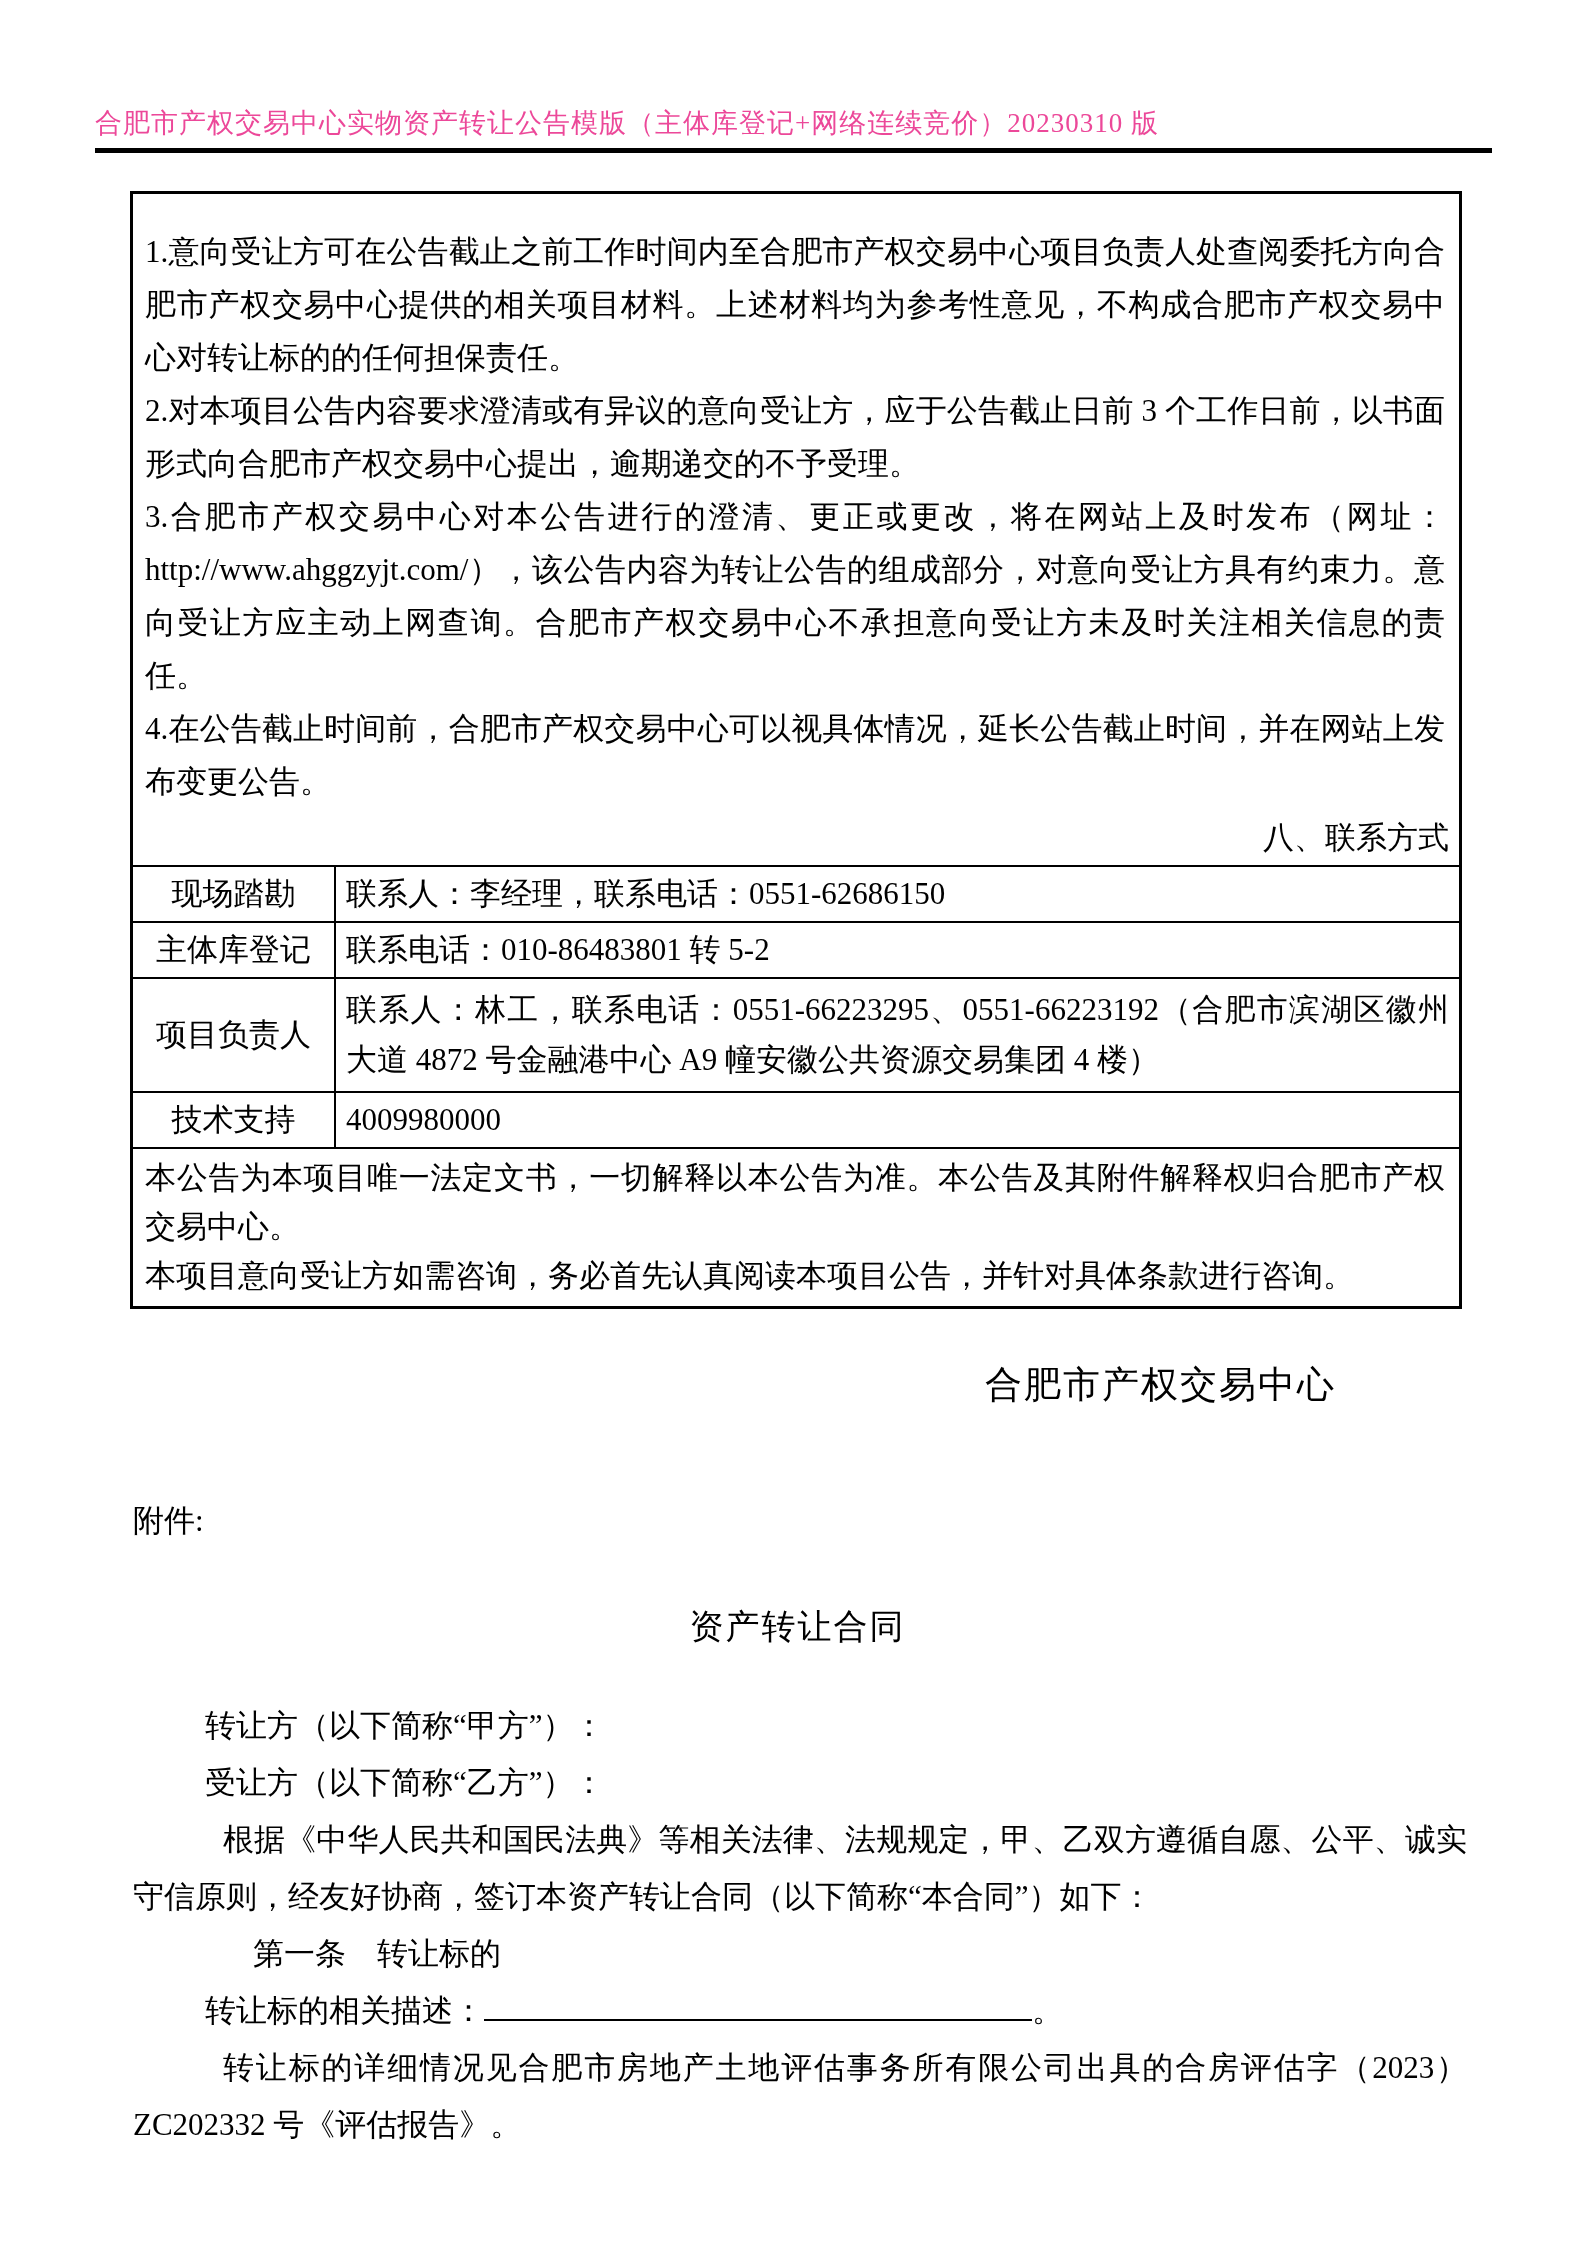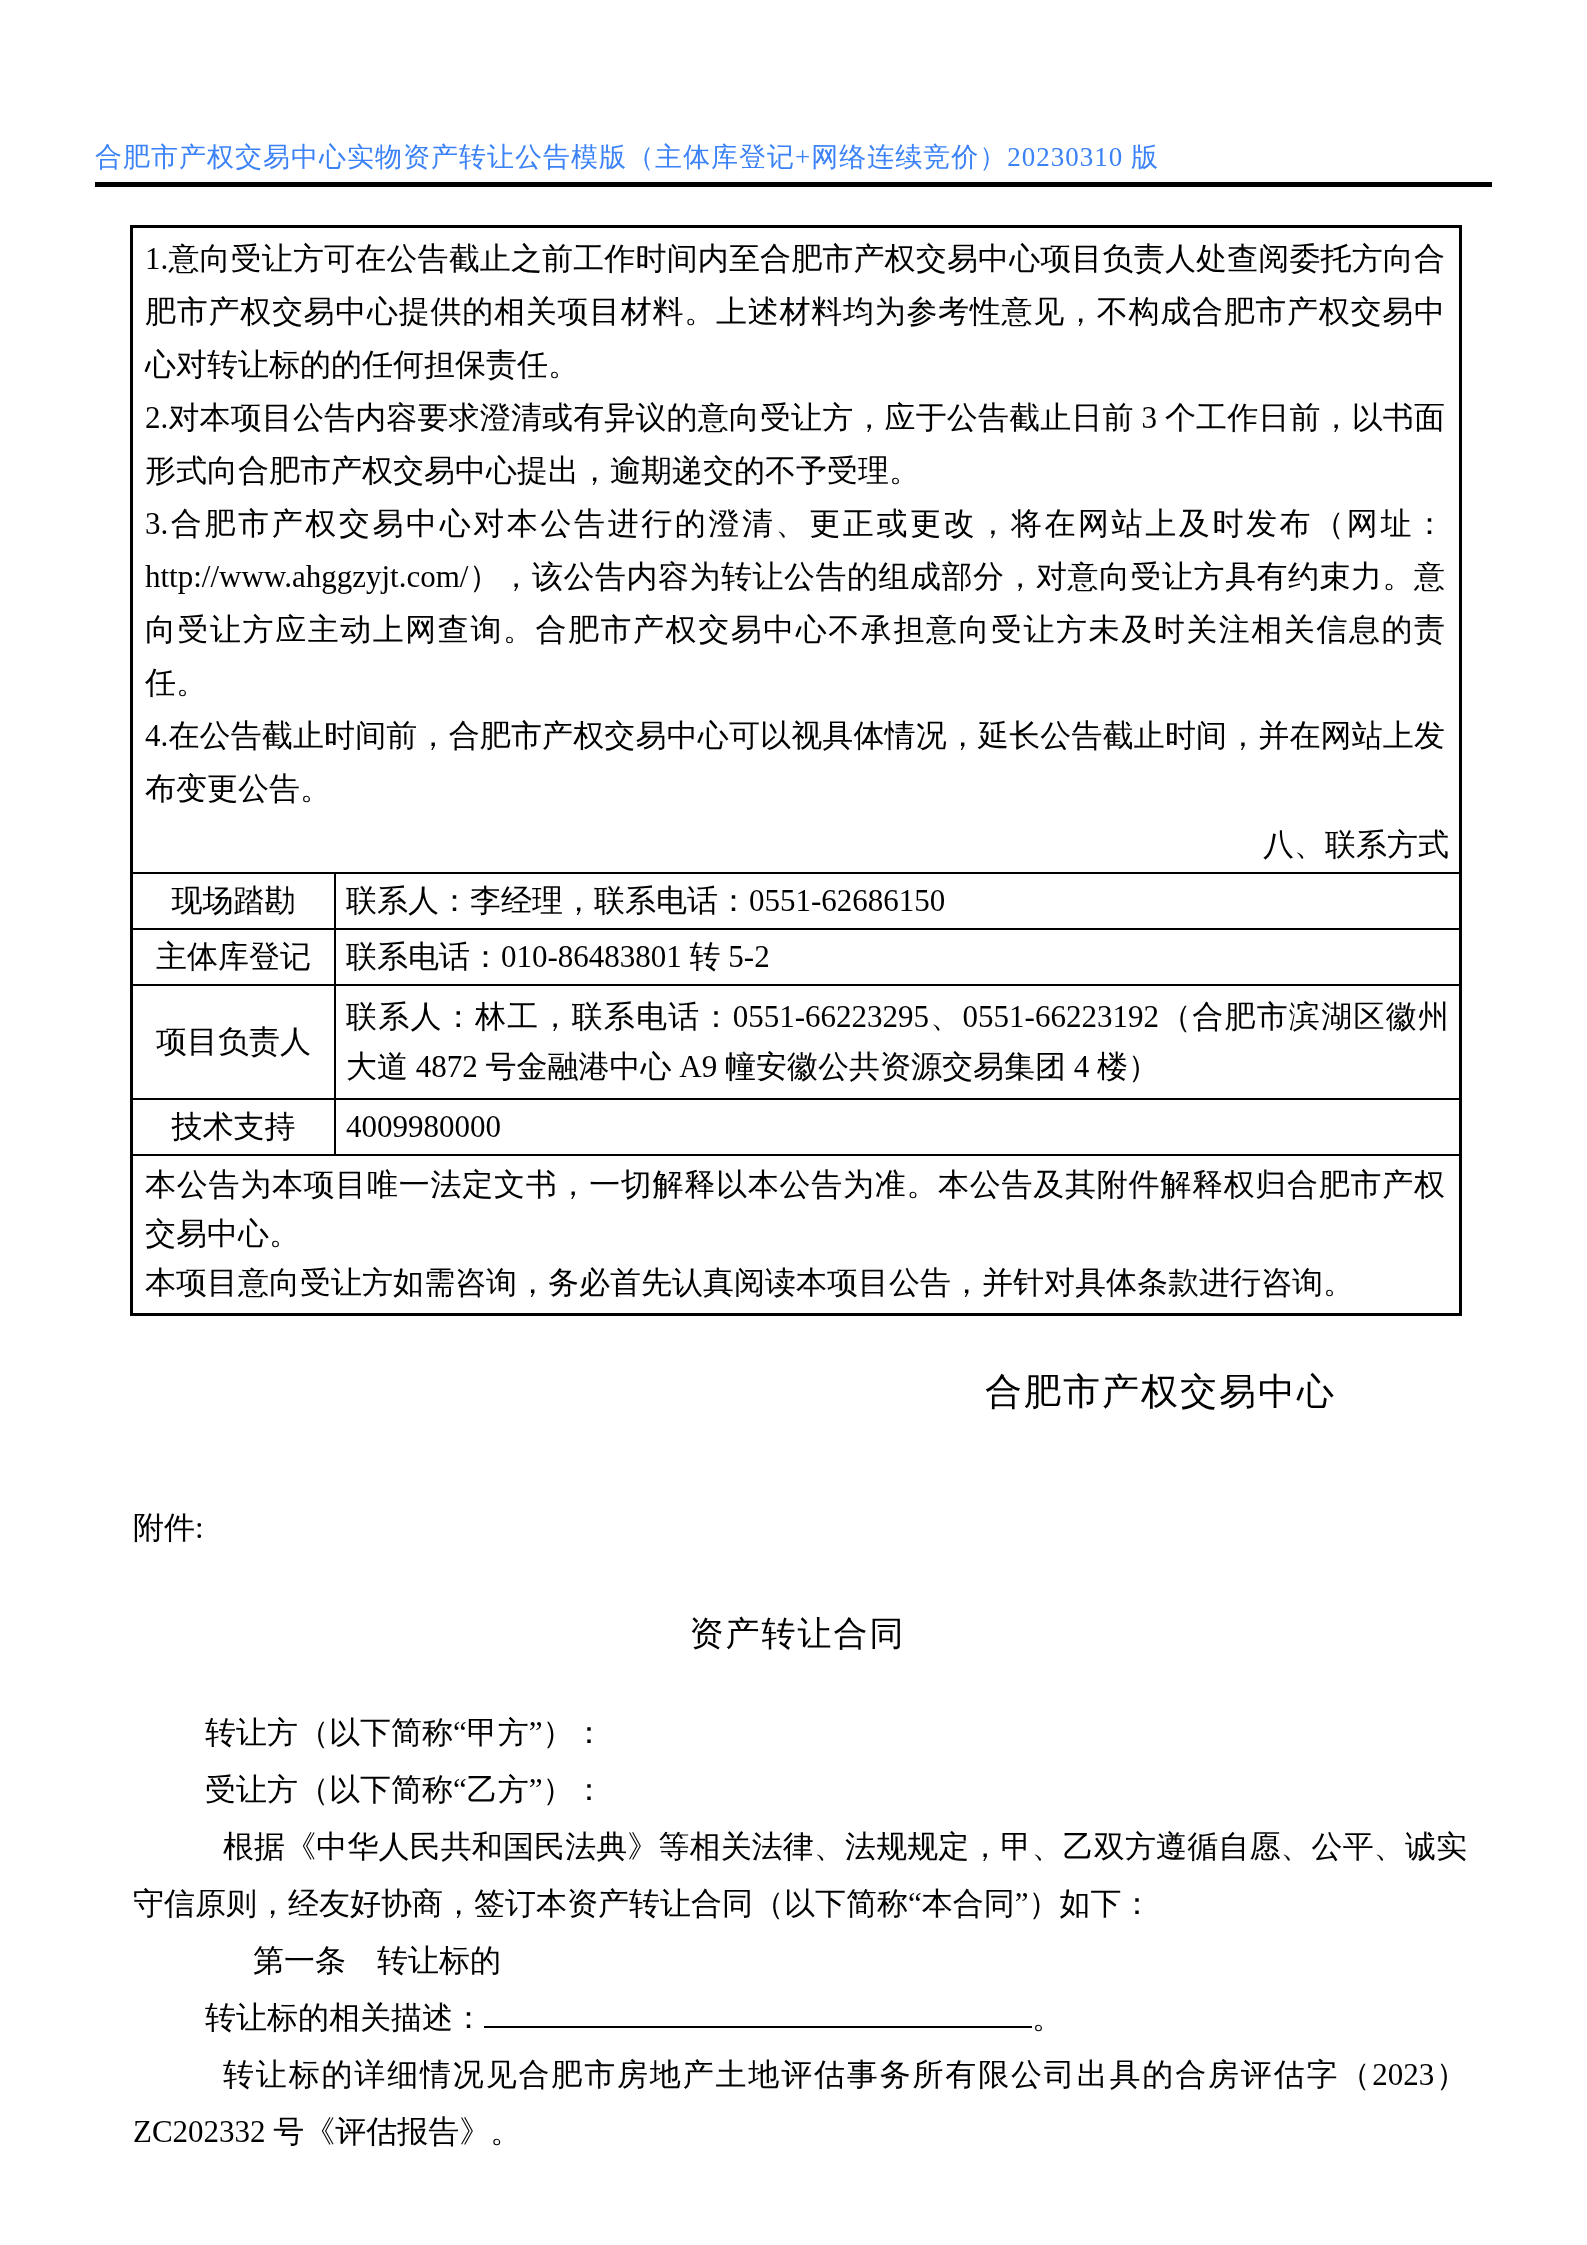--- a/index.html
+++ b/index.html
@@ -21,20 +21,21 @@
   
   .main-box{
     margin:38px 125px 0 130px;
     width:1332px;
     border:3px solid #000;
   }
   .box-text{
     padding:4px 14px 3px 12px;
     font-size:31px; line-height:53px;
     text-align:justify;
+    margin-top:27px;
   }
   .box-text p{ text-align:justify; }
 
   table.contact-table{
     width:100%; border-collapse:collapse;
     font-size:31px;
   }
   table.contact-table td{
     border:2px solid #000;
     padding:2px 10px;
@@ -87,21 +88,21 @@
     border-bottom:2px solid #000;
     vertical-align:baseline;
   }
 </style>
 </head>
 <body>
 
 <div class="page">
 
   <div class="doc-header">
-    <div class="title" style="color: #3b82f6; margin-top: 34px;">合肥市产权交易中心实物资产转让公告模版（主体库登记+网络连续竞价）20230310 版</div>
+    <div class="title" style="color: #ec4899;">合肥市产权交易中心实物资产转让公告模版（主体库登记+网络连续竞价）20230310 版</div>
     <div class="rule"></div>
   </div>
 
   <div class="main-box">
     <div class="box-text">
       <p>1.意向受让方可在公告截止之前工作时间内至合肥市产权交易中心项目负责人处查阅委托方向合肥市产权交易中心提供的相关项目材料。上述材料均为参考性意见，不构成合肥市产权交易中心对转让标的的任何担保责任。</p>
       <p>2.对本项目公告内容要求澄清或有异议的意向受让方，应于公告截止日前 3 个工作日前，以书面形式向合肥市产权交易中心提出，逾期递交的不予受理。</p>
       <p>3.合肥市产权交易中心对本公告进行的澄清、更正或更改，将在网站上及时发布（网址：http://www.ahggzyjt.com/），该公告内容为转让公告的组成部分，对意向受让方具有约束力。意向受让方应主动上网查询。合肥市产权交易中心不承担意向受让方未及时关注相关信息的责任。</p>
       <p>4.在公告截止时间前，合肥市产权交易中心可以视具体情况，延长公告截止时间，并在网站上发布变更公告。</p>
     </div>

